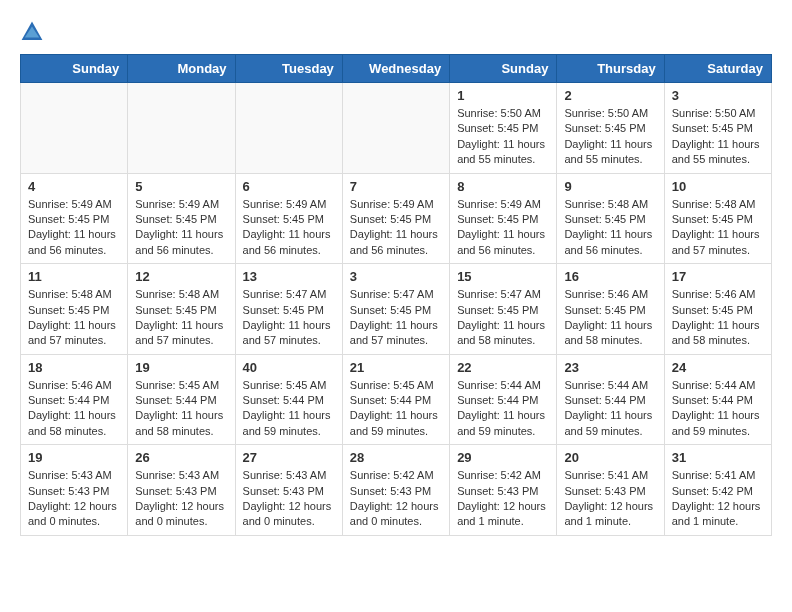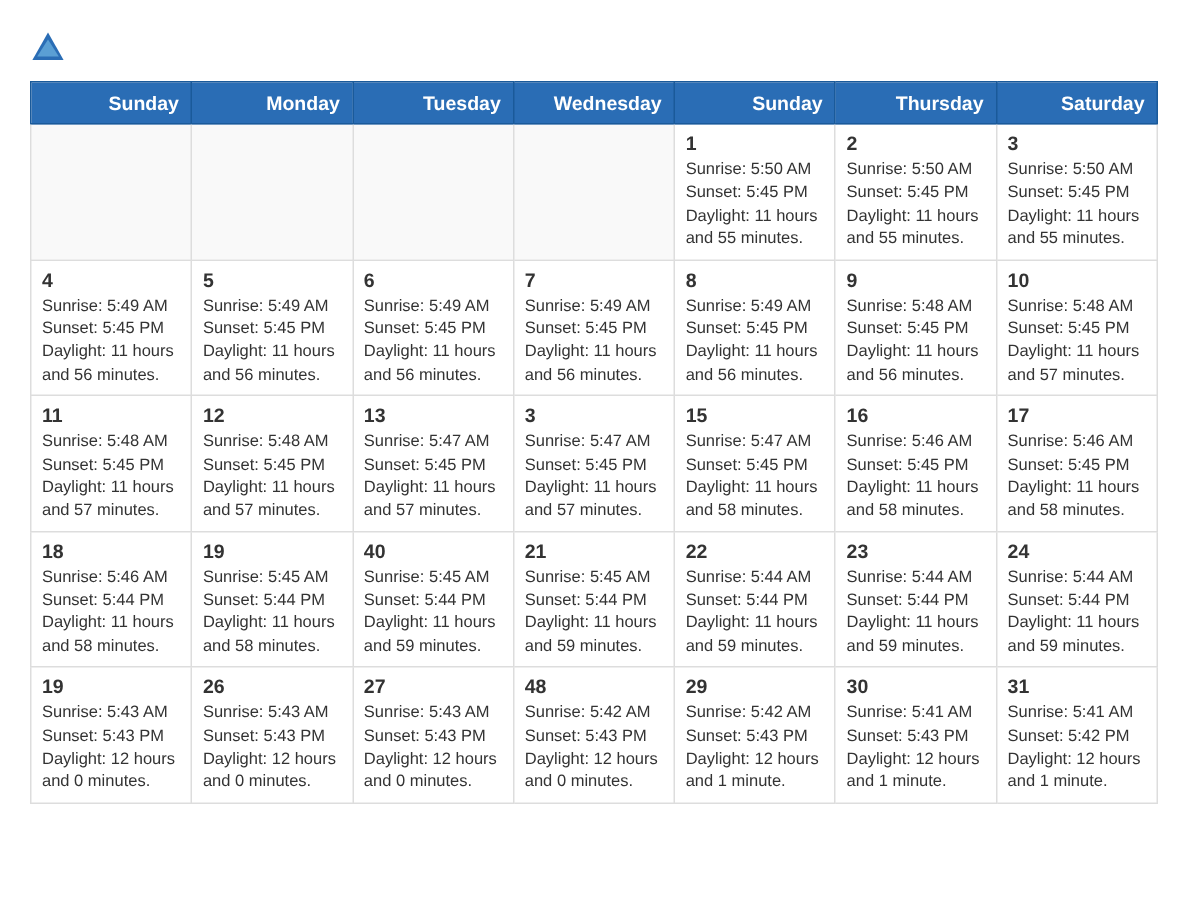--- a/index.html
+++ b/index.html
@@ -323,35 +323,35 @@
 and 0 minutes.</div>
         </td>
         <td>
           <div class="day-num">27</div>
           <div class="day-info" style="white-space: pre-line;">Sunrise: 5:43 AM
 Sunset: 5:43 PM
 Daylight: 12 hours
 and 0 minutes.</div>
         </td>
         <td>
-          <div class="day-num">48</div>
+          <div class="day-num">28</div>
           <div class="day-info" style="white-space: pre-line;">Sunrise: 5:42 AM
 Sunset: 5:43 PM
 Daylight: 12 hours
 and 0 minutes.</div>
         </td>
         <td>
           <div class="day-num">29</div>
           <div class="day-info" style="white-space: pre-line;">Sunrise: 5:42 AM
 Sunset: 5:43 PM
 Daylight: 12 hours
 and 1 minute.</div>
         </td>
         <td>
-          <div class="day-num">30</div>
+          <div class="day-num">20</div>
           <div class="day-info" style="white-space: pre-line;">Sunrise: 5:41 AM
 Sunset: 5:43 PM
 Daylight: 12 hours
 and 1 minute.</div>
         </td>
         <td>
           <div class="day-num">31</div>
           <div class="day-info" style="white-space: pre-line;">Sunrise: 5:41 AM
 Sunset: 5:42 PM
 Daylight: 12 hours

